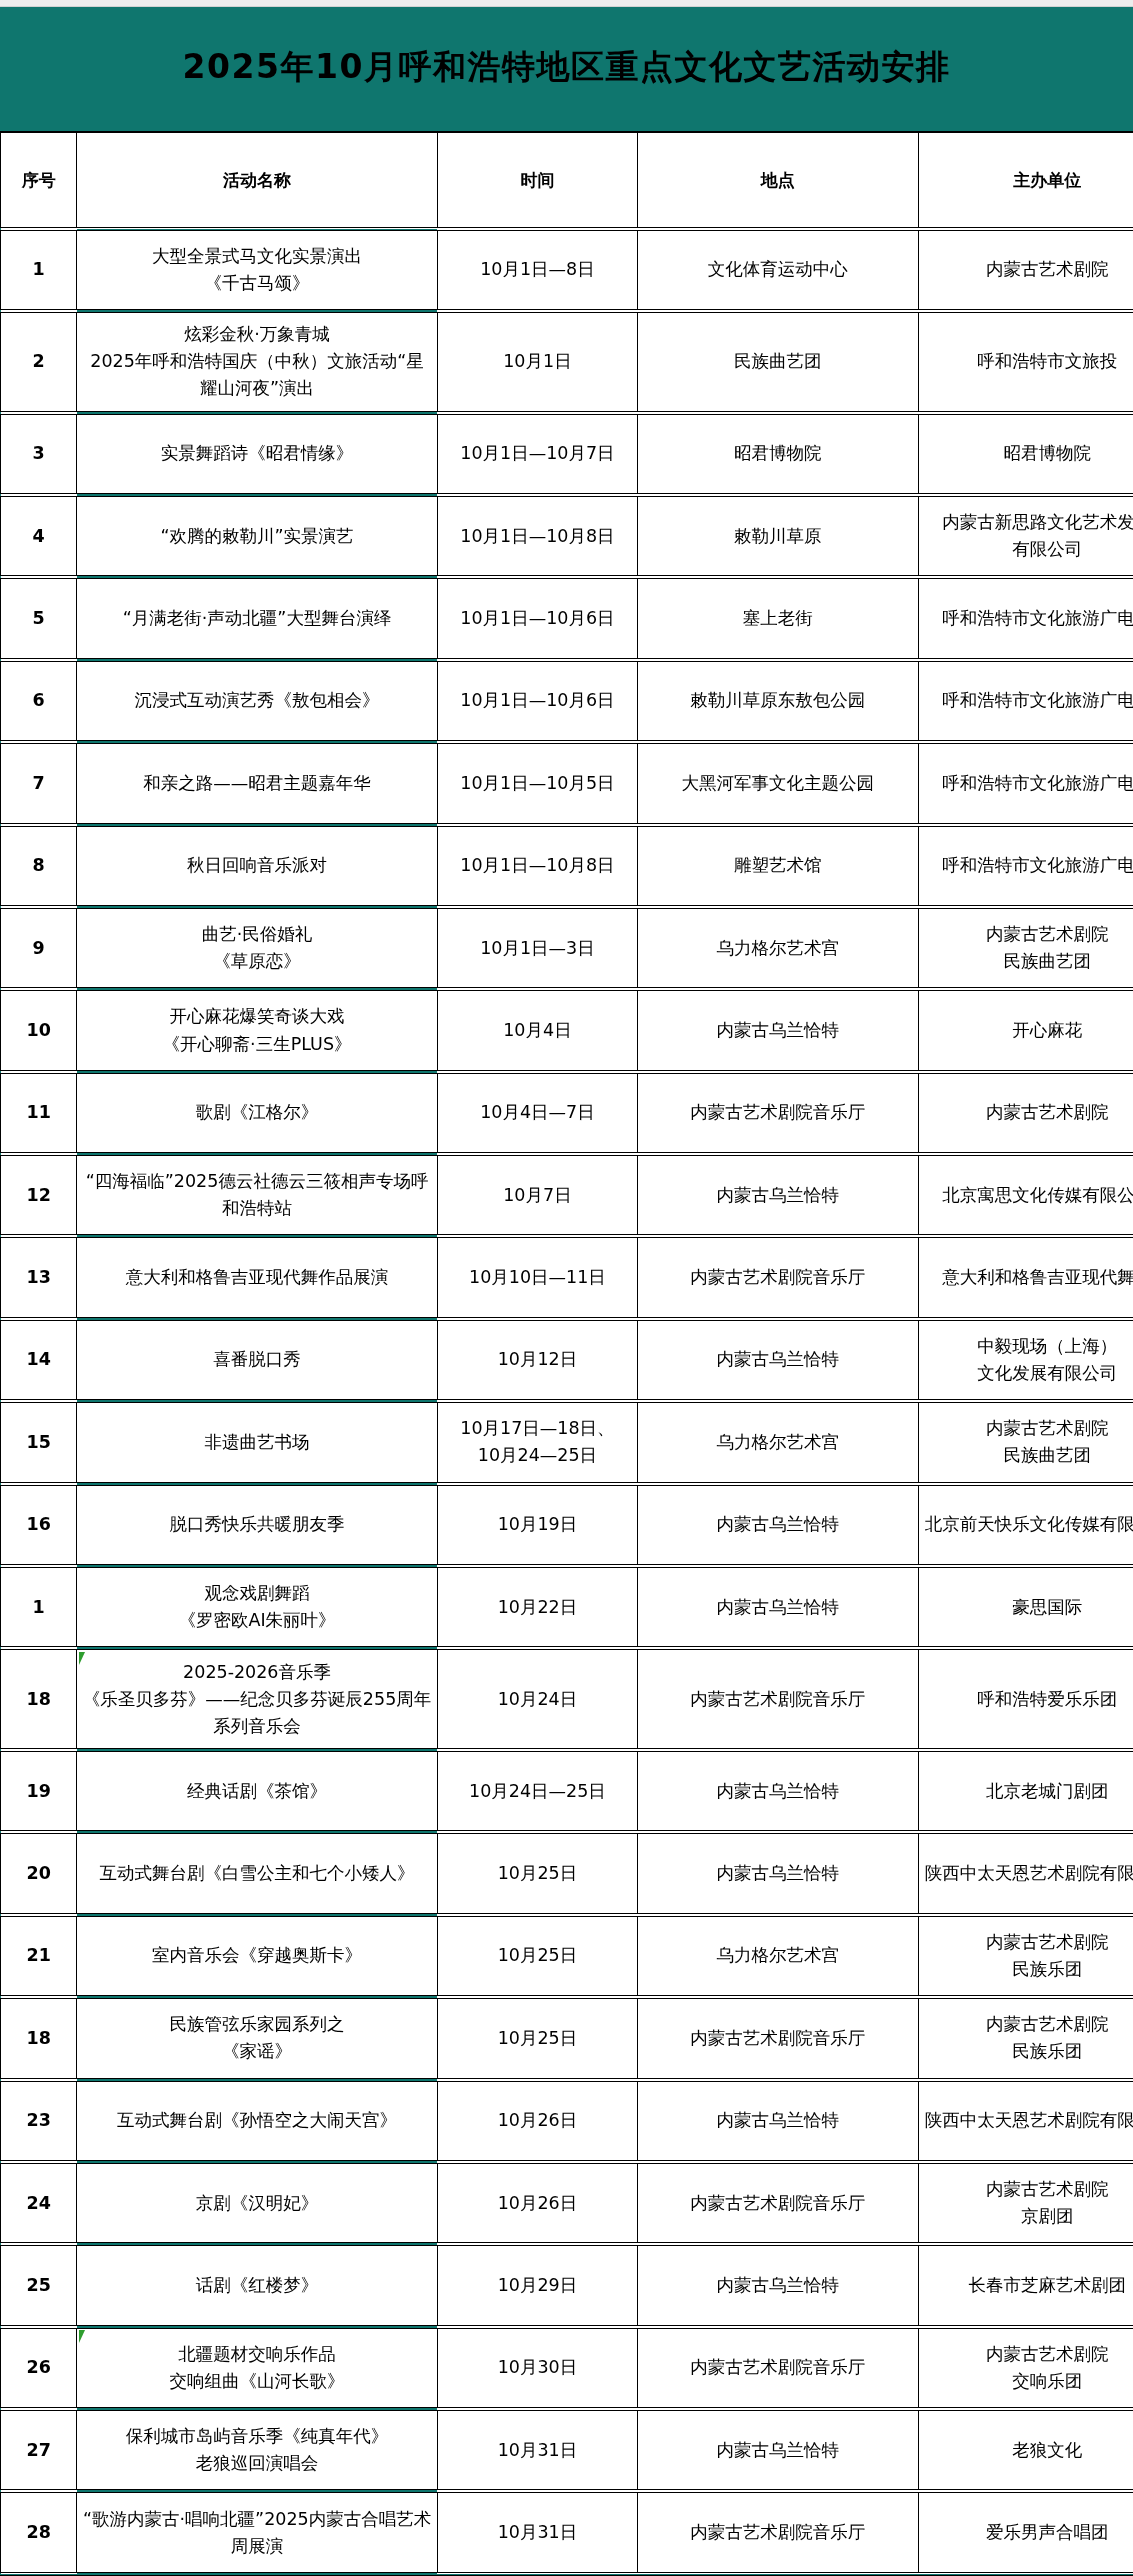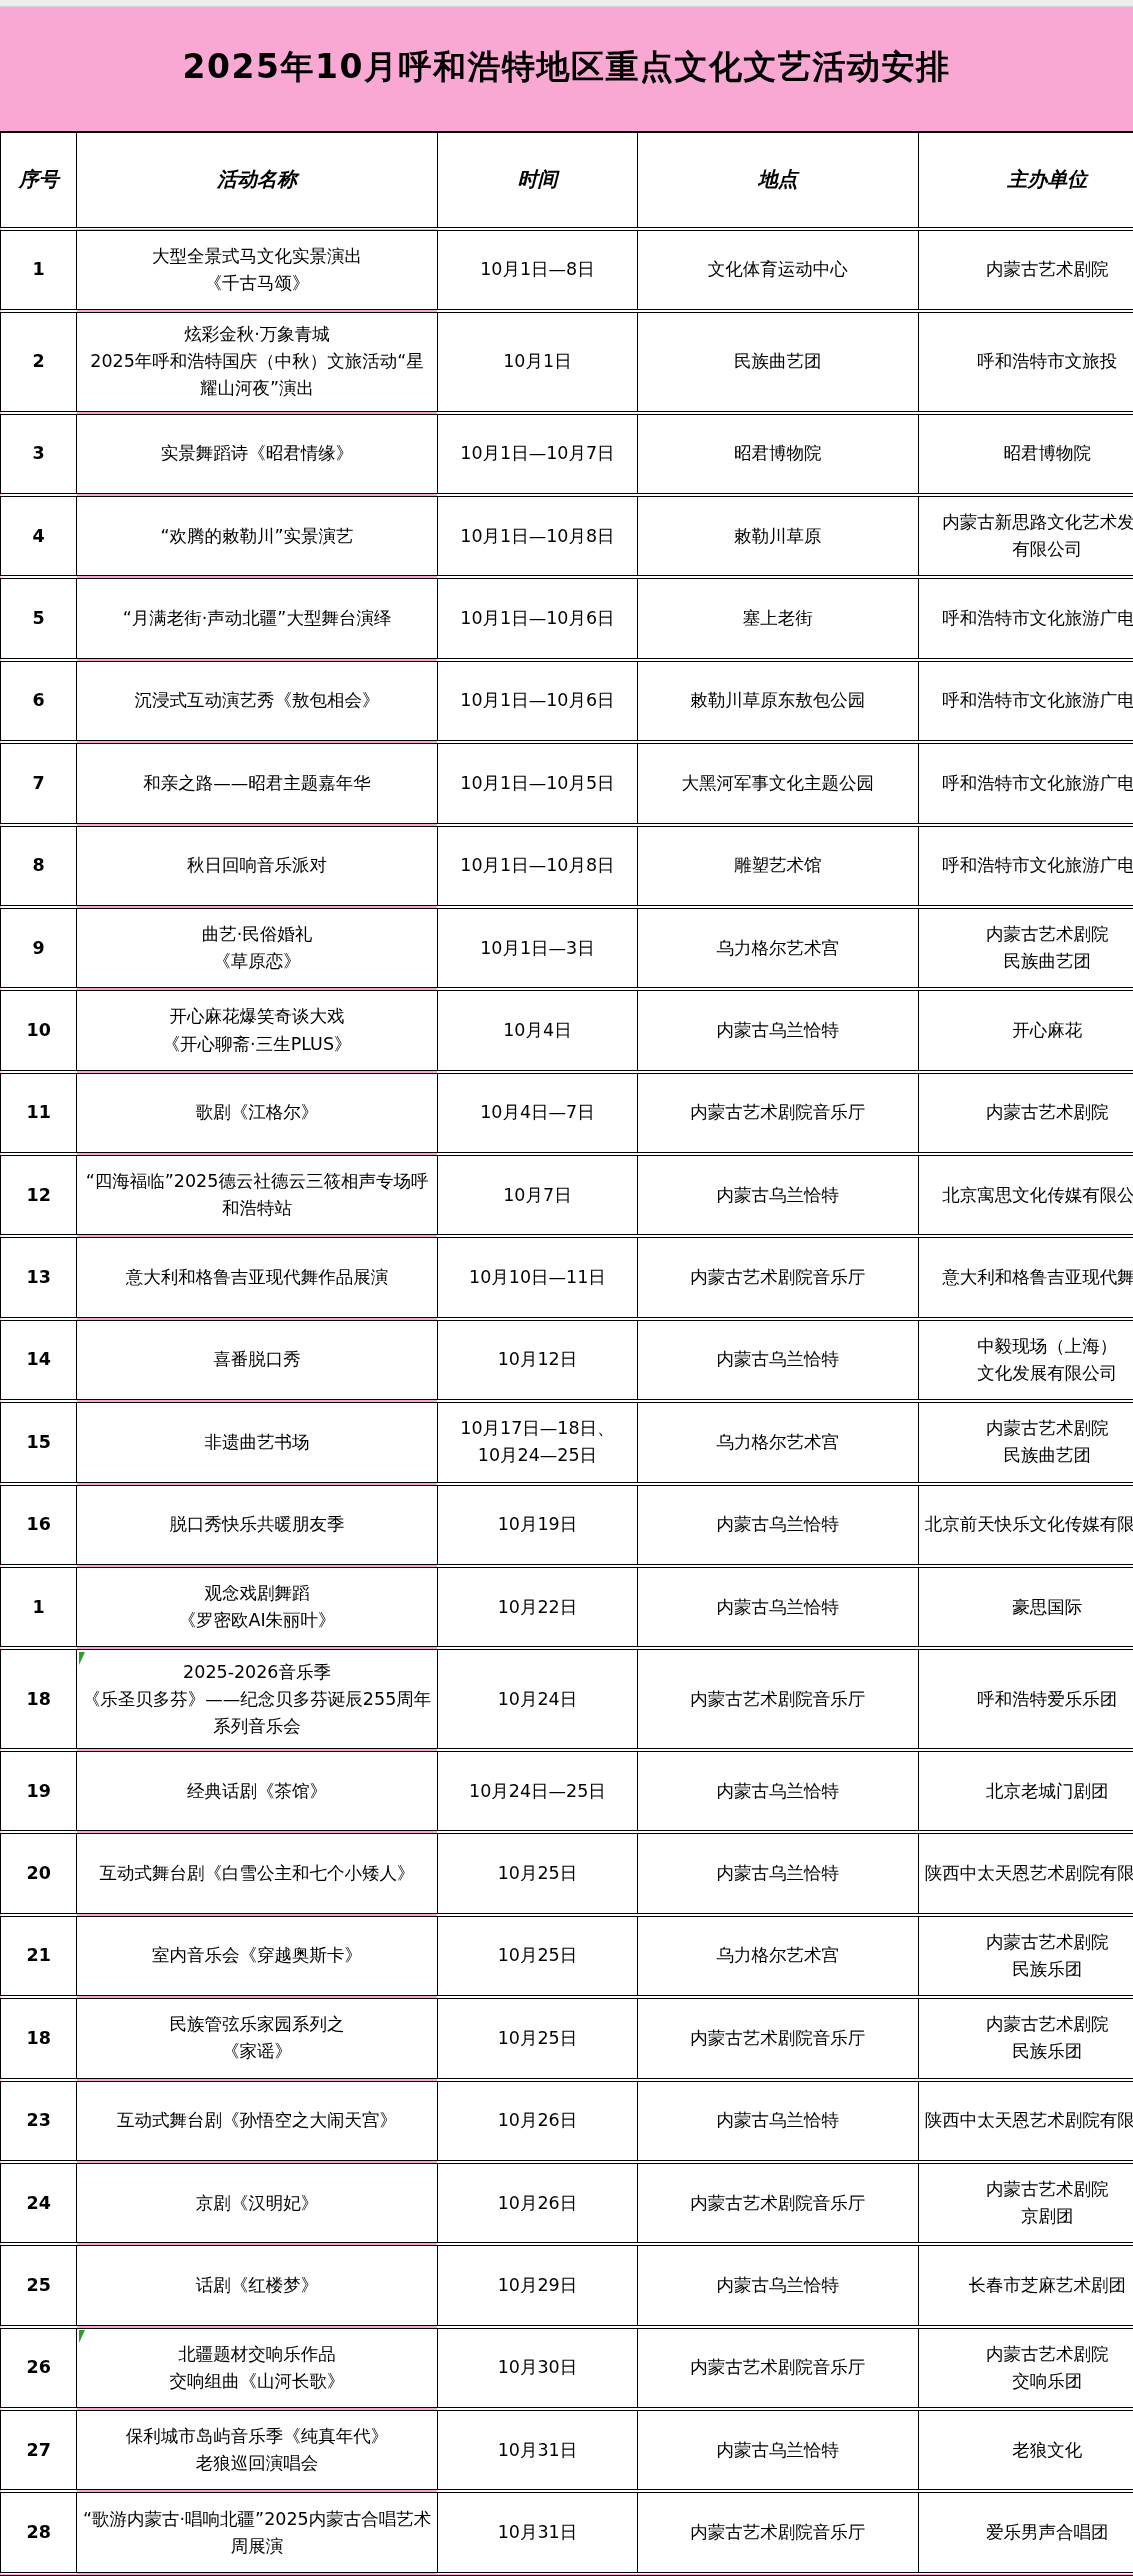--- a/index.html
+++ b/index.html
@@ -1,32 +1,32 @@
 <!DOCTYPE html>
 <html style="font-size:8.2px"><head>
 <meta charset="utf-8">
 <style>
   html,body{margin:0;padding:0;background:#ffffff;}
   body{width:1133px;font-family:"DejaVu Sans","Liberation Sans",sans-serif;color:#000;}
-  .page{position:relative;width:1133px;background:#f9a8d4;}
+  .page{position:relative;width:1133px;background:#0f766e;}
   .top-strip{height:6.2px;background:#ededed;border-bottom:0.5px solid #d2d2d2;}
   .title{margin:0;padding:38px 20.6px 41px;text-align:center;font-size:33px;font-weight:bold;letter-spacing:1.5px;}
   table.schedule{border-collapse:collapse;table-layout:fixed;width:1119px;margin:0 auto;}
   table.schedule th,table.schedule td{
     border-left:1.5px solid #000;border-right:1.5px solid #000;
     border-bottom:4.1px double #000;
     text-align:center;vertical-align:middle;
     padding:8.2px 5.2px;
     font-size:17.5px;line-height:1.55;
     white-space:pre-line;word-break:break-all;
     background:#fff;
   }
   table.schedule thead th{
     border-top:2.6px solid #000;
-    font-size:20px;font-weight:bold;height:77px;font-style:italic;
+    font-size:17px;font-weight:bold;height:77px;
   }
   td.col-no{font-weight:bold;font-size:18.5px;font-family:"DejaVu Sans","Liberation Sans",sans-serif;}
   td.col-time{font-weight:normal;}
   td.col-activity{position:relative;}
   td{height:62px;}
   .col-no{width:65px;}
   .col-activity{width:349px;margin-top:19px;}
   .col-time{width:189px;}
   .col-location{width:269px;}
   .col-organizer{width:247px;}

